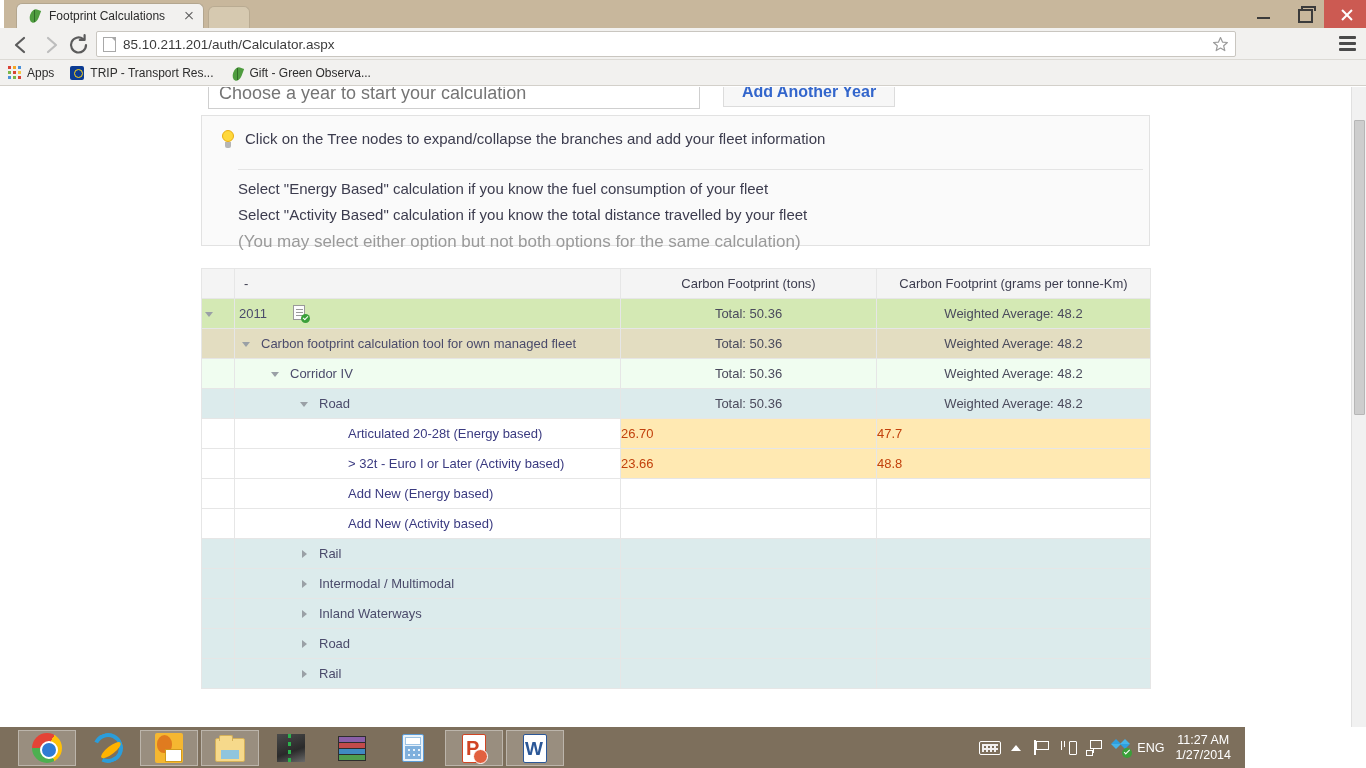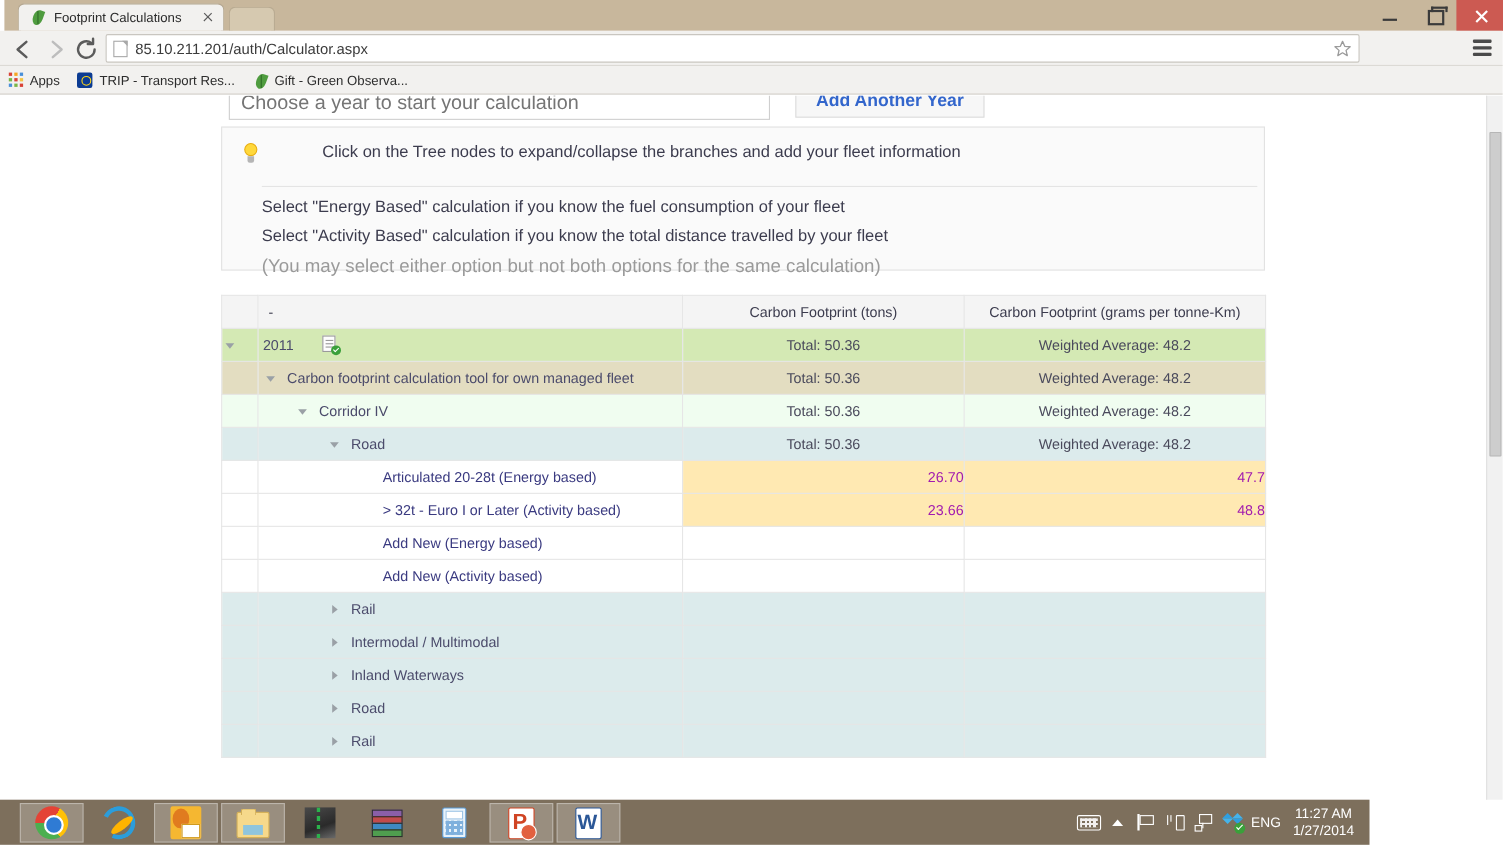--- a/index.html
+++ b/index.html
@@ -155,21 +155,21 @@
     color: #3366cc; font-size: 16px; font-weight: bold; cursor: pointer;
     font-family: "Liberation Sans", sans-serif;
   }
 
   
   .info-panel {
     position: absolute; left: 201px; top: 28px; width: 949px; height: 131px;
     background: #fafafa; border: 1px solid #e2e2e2;
   }
   .info-head {
-    display: flex; align-items: flex-start; padding: 14px 0 0 16px; gap: 48px;
+    display: flex; align-items: flex-start; padding: 14px 0 0 16px;
   }
   .bulb { width: 16px; height: 20px; flex: none; margin: 0 9px 0 2px; position: relative; }
   .bulb-glass {
     position: absolute; left: 2px; top: 0; width: 12px; height: 12px;
     background: #ffd83b; border-radius: 50%; border: 1px solid #e8ad12;
   }
   .bulb-base {
     position: absolute; left: 5px; top: 12px; width: 6px; height: 6px;
     background: #b5b5b5; border-radius: 0 0 2px 2px;
   }
@@ -201,21 +201,21 @@
     background: #f4f4f4; font-size: 13px; color: #3c3c4e; text-align: center;
     height: 33px;
   }
   thead td.hdr-label { text-align: left; padding-left: 9px; }
 
   .cell-label { padding-left: 0; font-size: 13px; }
   .cell-num {
     text-align: center; font-size: 13px; color: #4a4a5c; font-weight: bold;
   }
   .cell-val {
-    text-align: right; font-size: 13px; color: #a21caf;
+    text-align: left; font-size: 13px; color: #c2410c;
   }
 
   .node { display: flex; align-items: center; height: 100%; }
   .twisty {
     width: 16px; height: 16px; flex: none; position: relative; cursor: pointer;
   }
   .twisty.open::after {
     content: ""; position: absolute; left: 3px; top: 6px;
     border-width: 5px 4.5px 0 4.5px; border-style: solid;
     border-color: #9aa0a6 transparent transparent transparent;

